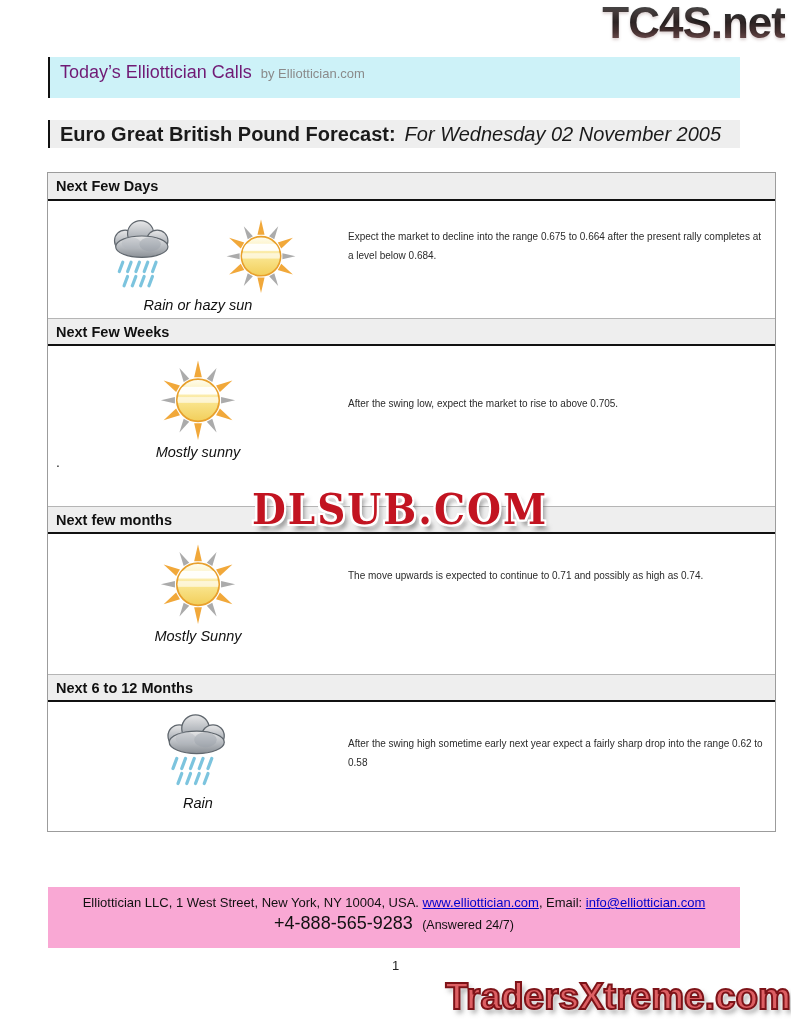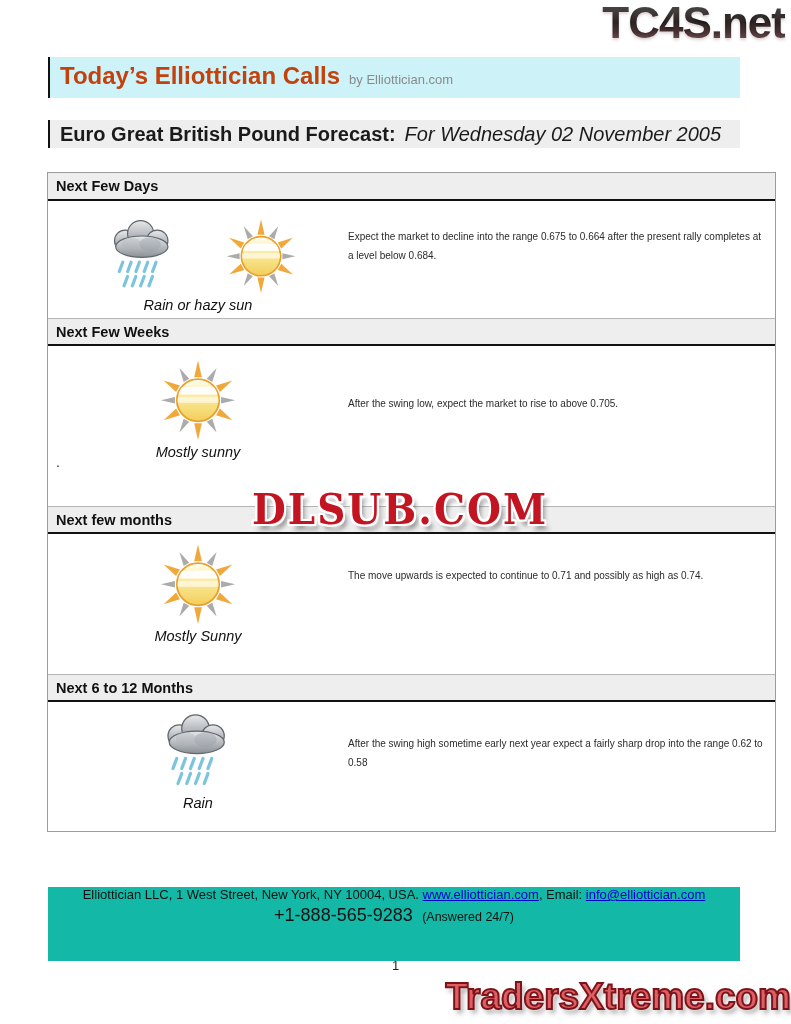--- a/index.html
+++ b/index.html
@@ -16,21 +16,21 @@
     color:transparent; -webkit-text-fill-color:transparent;
     text-shadow:0 2px 3px rgba(120,80,80,0.25);
   }
 
   
   .titlebar {
     position:absolute; left:48px; top:57px; width:692px; height:41px;
     background:#cdf2f8; border-left:2px solid #111;
     display:flex; align-items:baseline; padding:5px 0 0 10px;
   }
-  .titlebar .title { font-size:24px; font-weight:700; color:#c2410c; letter-spacing:0; }
+  .titlebar .title { font-size:18px; font-weight:400; color:#701a75; letter-spacing:0; }
   .titlebar .byline { font-size:13px; color:#8a8a8a; margin-left:9px; }
 
   
   .forecastbar {
     position:absolute; left:48px; top:120px; width:692px; height:28px;
     background:#eeeeee; border-left:2px solid #111;
     display:flex; align-items:center; padding-left:10px; font-size:20px;
   }
   .forecastbar .flabel { font-weight:700; }
   .forecastbar .fdate  { font-style:italic; margin-left:9px; }
@@ -66,22 +66,22 @@
     color:#c21421; z-index:5;
     text-shadow:
       -2px -2px 0 #fff, 2px -2px 0 #fff, -2px 2px 0 #fff, 2px 2px 0 #fff,
       0 -2px 0 #fff, 0 2px 0 #fff, -2px 0 0 #fff, 2px 0 0 #fff,
       4px 5px 4px rgba(90,90,90,0.55);
     transform:scaleY(1.08);
   }
 
   
   .footerbar {
-    position:absolute; left:48px; top:887px; width:692px; height:74px;
-    background:#14b8a6; text-align:center; padding-top:0;
+    position:absolute; left:48px; top:887px; width:692px; height:61px;
+    background:#f9a8d4; text-align:center; padding-top:8px;
   }
   .footerbar .addr { font-size:13px; color:#111; }
   .footerbar a { color:#0000cc; text-decoration:underline; cursor:pointer; }
   .footerbar .phoneline { margin-top:3px; }
   .footerbar .phone { font-size:18px; color:#111; }
   .footerbar .phone-note { font-size:12.5px; color:#111; margin-left:5px; }
 
   .pagenum { position:absolute; left:0; top:958px; width:791px; text-align:center; font-size:13px; color:#222; }
 
   
@@ -224,21 +224,21 @@
       <div class="text-col pt4">After the swing high sometime early next year expect a fairly sharp drop into the range 0.62 to 0.58</div>
     </div>
 
   </div>
 
   <div class="dlsub">DLSUB.COM</div>
 
   <div class="footerbar">
     <div class="addr"><span>Elliottician LLC, 1 West Street, New York, NY 10004, USA. </span><a>www.elliottician.com</a><span>, Email: </span><a>info@elliottician.com</a></div>
     <div class="phoneline">
-      <span class="phone">+1-888-565-9283</span>
+      <span class="phone">+4-888-565-9283</span>
       <span class="phone-note">(Answered 24/7)</span>
     </div>
   </div>
 
   <div class="pagenum">1</div>
 
   <div class="traders">TradersXtreme.com</div>
 
 </div>
 

